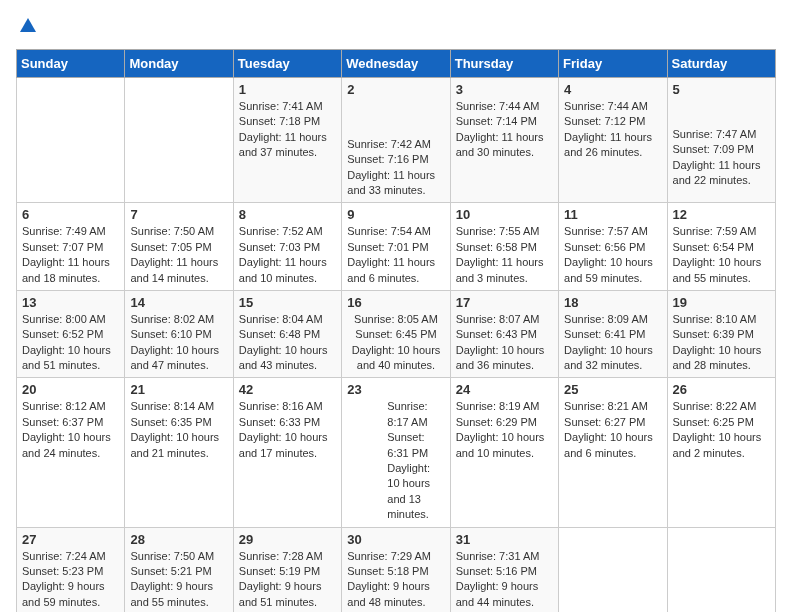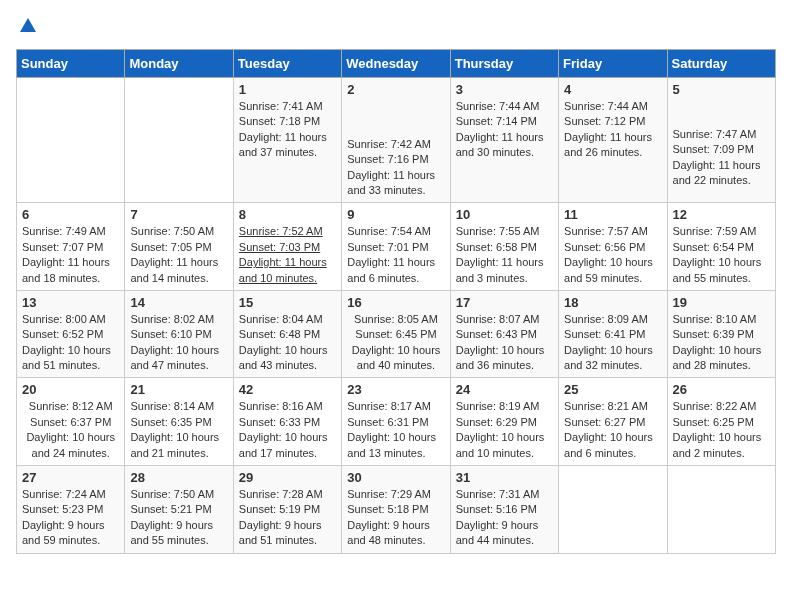--- a/index.html
+++ b/index.html
@@ -168,21 +168,21 @@
         </td>
         <td>
           <span class="day-num">7</span>
           <div class="cell-text" style="white-space: pre-line;">Sunrise: 7:50 AM
 Sunset: 7:05 PM
 Daylight: 11 hours
 and 14 minutes.</div>
         </td>
         <td>
           <span class="day-num">8</span>
-          <div class="cell-text" style="white-space: pre-line; text-decoration: underline;">Sunrise: 7:52 AM
+          <div class="cell-text" style="white-space: pre-line;">Sunrise: 7:52 AM
 Sunset: 7:03 PM
 Daylight: 11 hours
 and 10 minutes.</div>
         </td>
         <td>
           <span class="day-num">9</span>
           <div class="cell-text" style="white-space: pre-line;">Sunrise: 7:54 AM
 Sunset: 7:01 PM
 Daylight: 11 hours
 and 6 minutes.</div>
@@ -256,42 +256,42 @@
           <span class="day-num">19</span>
           <div class="cell-text" style="white-space: pre-line;">Sunrise: 8:10 AM
 Sunset: 6:39 PM
 Daylight: 10 hours
 and 28 minutes.</div>
         </td>
       </tr>
       <tr>
         <td>
           <span class="day-num">20</span>
-          <div class="cell-text" style="white-space: pre-line; text-align: center;">Sunrise: 8:12 AM
+          <div class="cell-text" style="white-space: pre-line;">Sunrise: 8:12 AM
 Sunset: 6:37 PM
 Daylight: 10 hours
 and 24 minutes.</div>
         </td>
         <td>
           <span class="day-num">21</span>
           <div class="cell-text" style="white-space: pre-line;">Sunrise: 8:14 AM
 Sunset: 6:35 PM
 Daylight: 10 hours
 and 21 minutes.</div>
         </td>
         <td>
           <span class="day-num">42</span>
           <div class="cell-text" style="white-space: pre-line;">Sunrise: 8:16 AM
 Sunset: 6:33 PM
 Daylight: 10 hours
 and 17 minutes.</div>
         </td>
         <td>
           <span class="day-num">23</span>
-          <div class="cell-text" style="white-space: pre-line;">Sunrise: 8:17 AM
+          <div class="cell-text" style="white-space: pre-line; margin-left: 40px;">Sunrise: 8:17 AM
 Sunset: 6:31 PM
 Daylight: 10 hours
 and 13 minutes.</div>
         </td>
         <td>
           <span class="day-num">24</span>
           <div class="cell-text" style="white-space: pre-line;">Sunrise: 8:19 AM
 Sunset: 6:29 PM
 Daylight: 10 hours
 and 10 minutes.</div>

